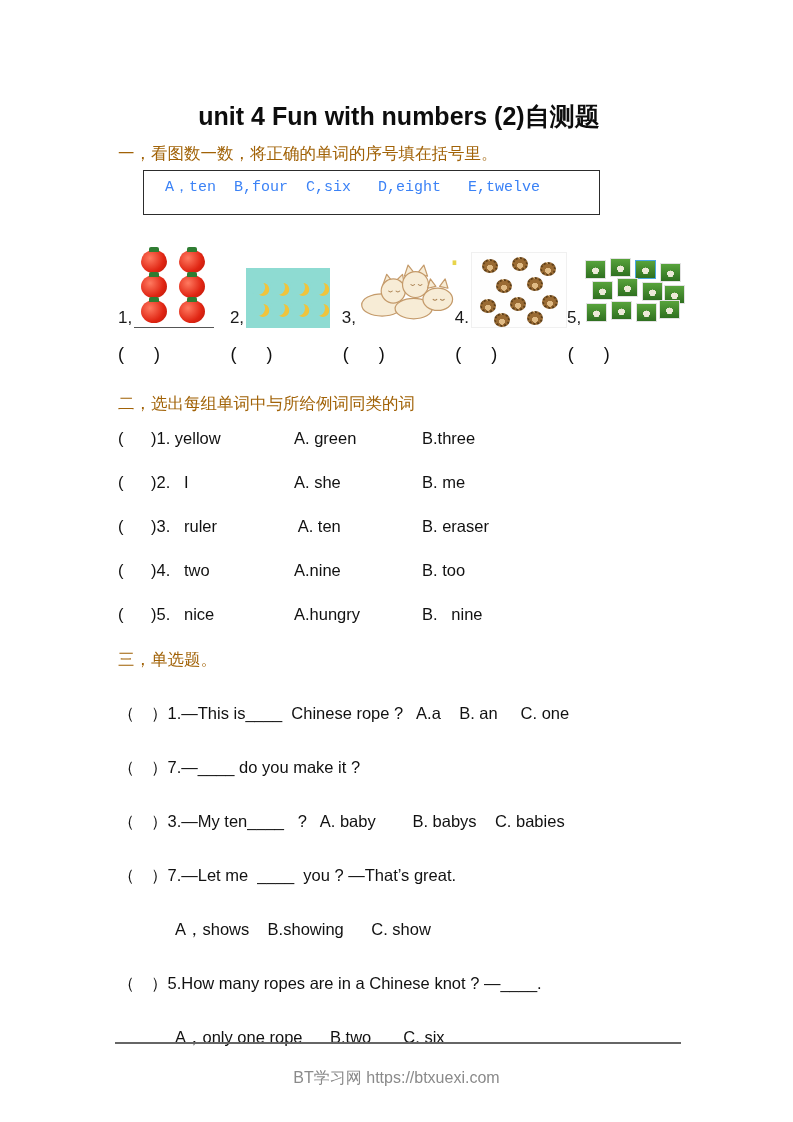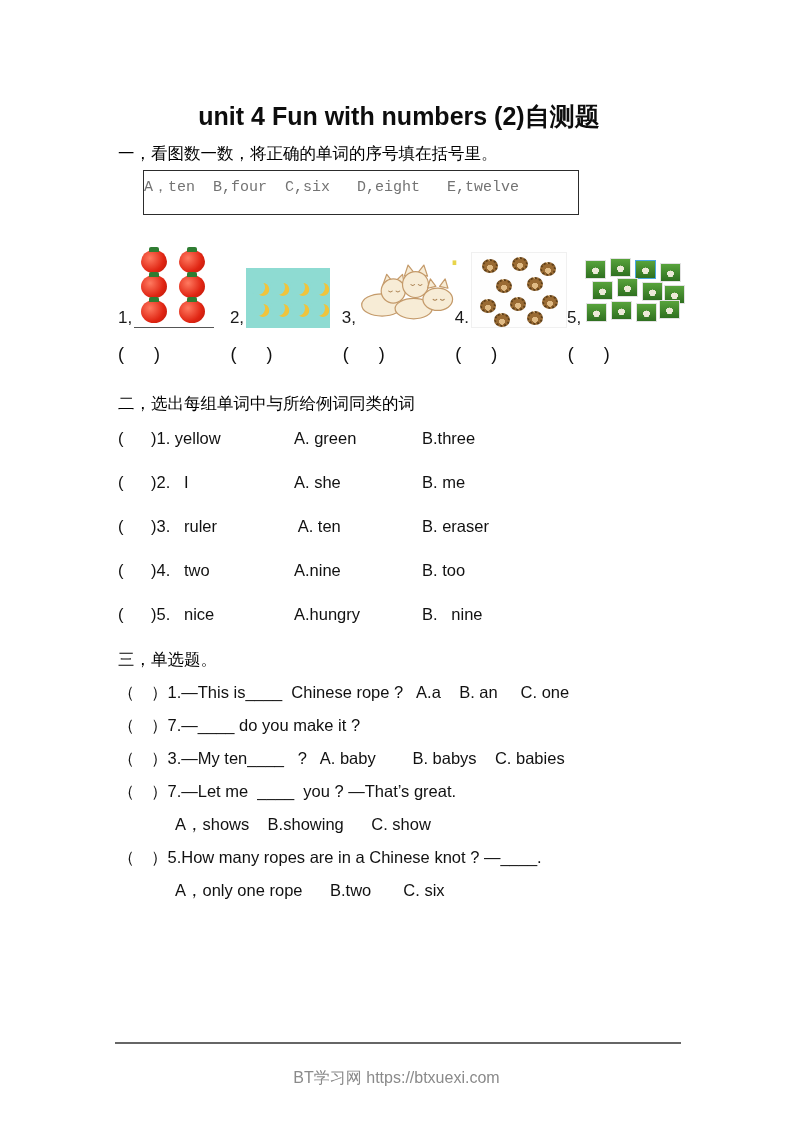--- a/index.html
+++ b/index.html
@@ -1,24 +1,24 @@
 <!DOCTYPE html>
 <html><head>
 <meta charset="utf-8">
 <style>
   html,body{margin:0;padding:0;background:#fff;}
   .page{position:relative;width:793px;height:1095px;background:#ffffff;overflow:hidden;
         font-family:"Liberation Sans",sans-serif;color:#1a1a1a;}
   .content{padding:0 113px 0 118px;}
   .title{padding-top:100px;text-align:center;font-size:25px;font-weight:bold;color:#0d0d0d;
          font-family:"Liberation Sans",sans-serif;}
-  .sec-header{margin-top:10px;font-size:16.5px;font-family:"DejaVu Serif",serif;color:#000000;}
+  .sec-header{margin-top:10px;font-size:16.5px;font-family:"DejaVu Serif",serif;color:#a16207;}
   .wordbox{margin:5px 0 0 25px;width:434px;border:1.6px solid #2c2c2c;
-           font-family:"Liberation Mono",monospace;font-size:15px;color:#737373;
-           padding:6px 0 18px 0;white-space:pre;}
+           font-family:"Liberation Mono",monospace;font-size:15px;color:#3b82f6;
+           padding:6px 0 18px 21px;white-space:pre;}
   
   .images-row{margin-top:34px;display:flex;align-items:flex-end;}
   .img-item{width:113px;display:flex;align-items:flex-end;}
   .img-label{font-size:17px;margin-right:2px;line-height:1;padding-bottom:2px;}
   .img-underline{border-bottom:1.6px solid #555;}
   .img-tomatoes{display:grid;grid-template-columns:repeat(2,38px);padding:0 2px 3px 2px;}
   .tomato{width:26px;height:23px;border-radius:50%;margin:1px 5px;position:relative;
           background:radial-gradient(circle at 35% 35%, #ff7a60, #e02513 60%, #b51506);}
   .tomato::before{content:"";position:absolute;top:-3px;left:50%;transform:translateX(-50%);
           width:10px;height:5px;background:#2f7d32;border-radius:2px 2px 0 0;}
@@ -37,21 +37,21 @@
           background:radial-gradient(circle at 50% 58%, #ece9d8 0 24%, rgba(0,0,0,0) 25%),
                      linear-gradient(#58a33c,#2f7020);}
   .photo.hl{border:1px solid #4aa7e0;}
   .parens-row{margin-top:16px;display:flex;}
   .paren-cell{width:113px;font-size:18px;white-space:pre;color:#111;}
   
   .sec2-rows{margin-top:14px;}
   .w-row{display:grid;grid-template-columns:176px 128px auto;font-size:16.5px;
          margin-bottom:25px;white-space:pre;color:#111;}
   
-  .q-line{font-size:16.5px;margin-top:11px;white-space:pre;color:#111;}
+  .q-line{font-size:16.5px;margin-top:32px;white-space:pre;color:#111;}
   .q-line.indent{margin-left:57px;}
   
   .footer-line{position:absolute;left:115px;right:112px;top:1042px;border-top:2px solid #666;}
   .footer-text{position:absolute;top:1068px;left:0;width:100%;text-align:center;
          color:#8a8a8a;font-size:16px;}
 </style>
 </head>
 <body>
 
 <div class="page">

